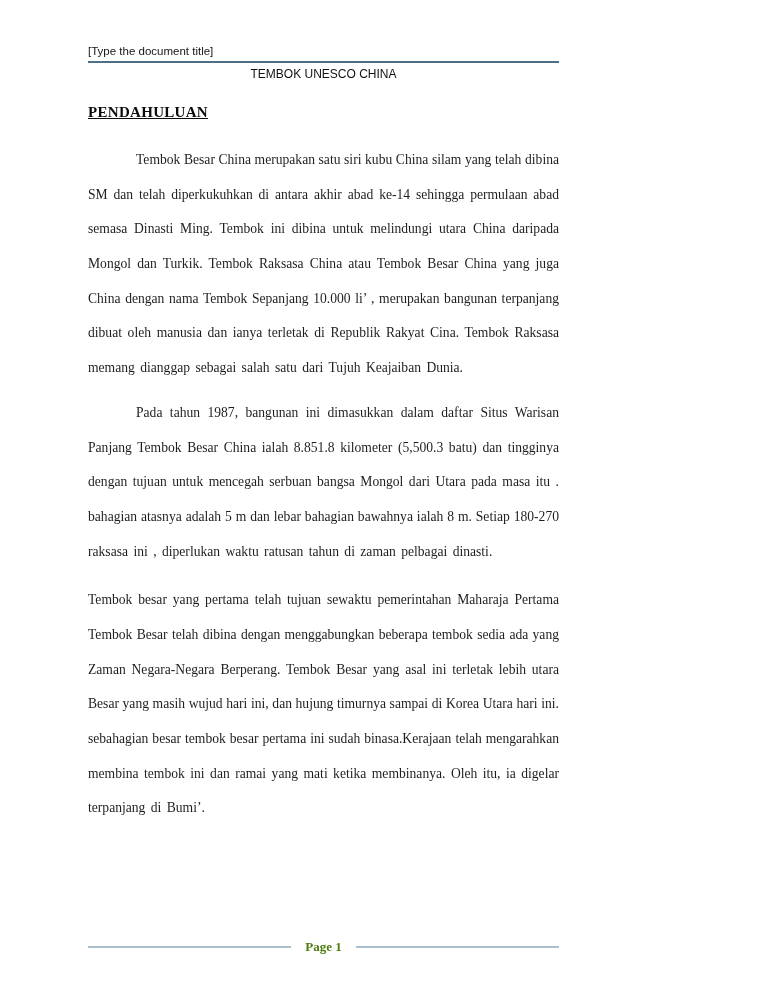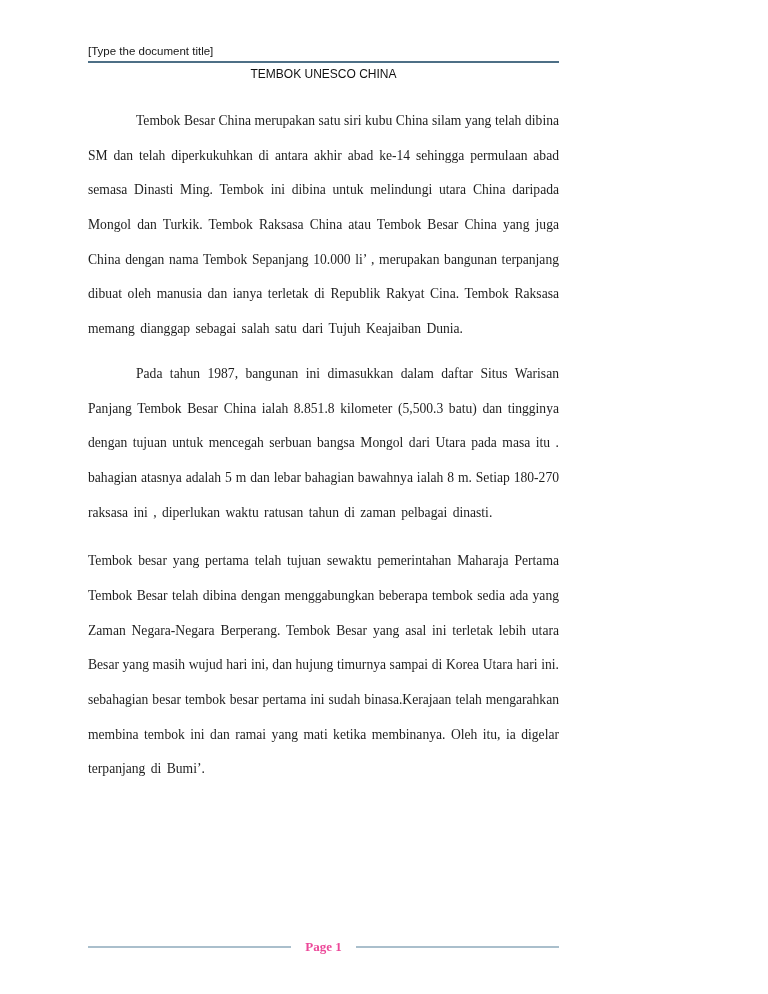--- a/index.html
+++ b/index.html
@@ -78,36 +78,37 @@
     left: 88px; right: 86px; bottom: 39px;
     display: flex;
     align-items: center;
     gap: 14px;
   }
   .frule { flex: 1; height: 2px; background: #aabfcc; }
   .page-num {
     font-family: "Liberation Serif", serif;
     font-size: 13px;
     font-weight: bold;
-    color: #ec4899;
+    color: #4d7c0f;
     white-space: nowrap;
   }
 </style>
 </head>
 <body>
 
 <div class="page">
   <div class="content">
 
     <div class="header">
       <div class="header-text">[Type the document title]</div>
     </div>
 
     <div class="doc-title">TEMBOK UNESCO CHINA</div>
 
+    <div class="heading">PENDAHULUAN</div>
 
     <div class="body-text" id="document-body">
 
     <div class="para">
           <div class="line just indent">Tembok Besar China merupakan satu siri kubu China silam yang telah dibina sekitar 300</div>
           <div class="line just">SM dan telah diperkukuhkan di antara akhir abad ke-14 sehingga permulaan abad yang ke-17,</div>
           <div class="line just">semasa Dinasti Ming. Tembok ini dibina untuk melindungi utara China daripada serangan puak</div>
           <div class="line just">Mongol dan Turkik. Tembok Raksasa China atau Tembok Besar China yang juga dikenali di</div>
           <div class="line just">China dengan nama Tembok Sepanjang 10.000 li’ , merupakan bangunan terpanjang pernah</div>
           <div class="line just">dibuat oleh manusia dan ianya terletak di Republik Rakyat Cina. Tembok Raksasa China ini</div>

